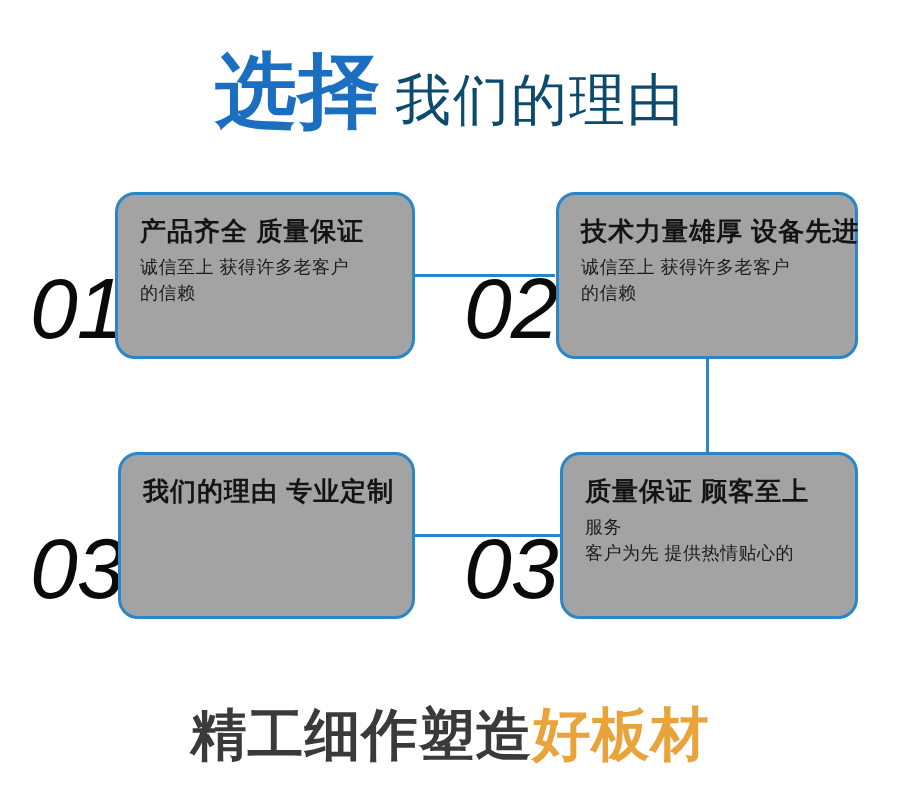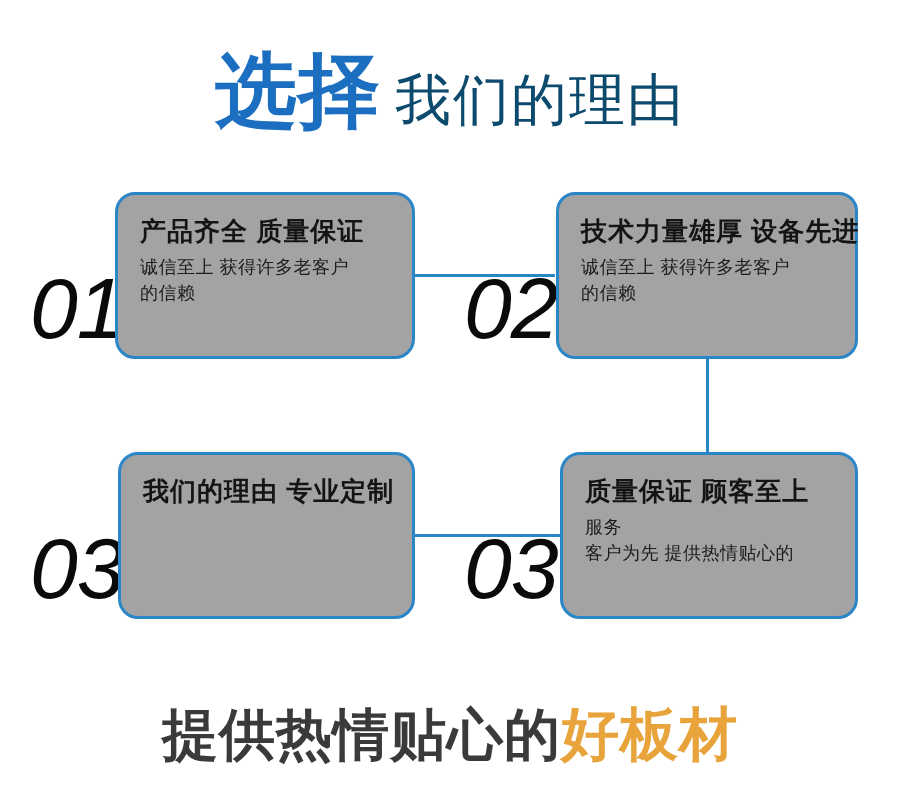--- a/index.html
+++ b/index.html
@@ -154,16 +154,16 @@
 
   <div class="card" style="left:560px; top:452px; width:298px; height:167px;">
     <div class="card-title">质量保证 顾客至上</div>
     <div class="card-body">
       <span>服务</span>
       <span>客户为先 提供热情贴心的</span>
     </div>
   </div>
 
   <div class="tagline">
-    <span class="tagline-dark">提供热情贴心的</span><span class="tagline-accent">好板材</span>
+    <span class="tagline-dark">精工细作塑造</span><span class="tagline-accent">好板材</span>
   </div>
 
 </div>
 
 </body></html>

